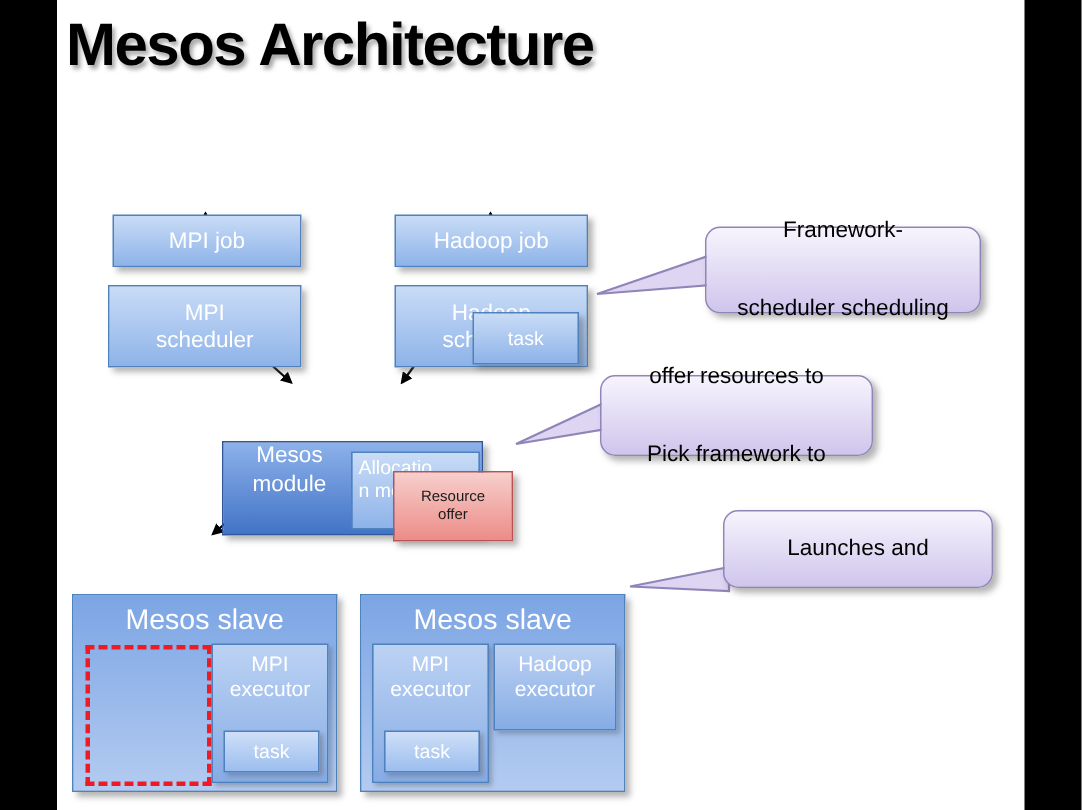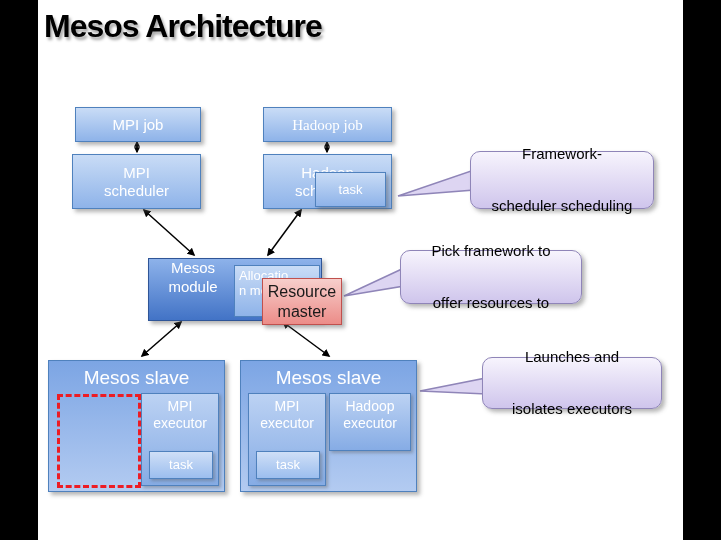--- a/index.html
+++ b/index.html
@@ -10,38 +10,39 @@
     overflow: hidden;
     font-family: "Liberation Sans", sans-serif;
   }
   .slide {
     position: absolute; left: 38px; top: 0;
     width: 645px; height: 540px;
     background: #ffffff;
   }
   .title {
     position: absolute; left: 6px; top: 8px;
-    font-size: 32px; font-weight: bold; color: #000;
+    font-size: 40px; font-weight: bold; color: #000;
     letter-spacing: -1px; white-space: nowrap;
     text-shadow: 2px 3px 3px rgba(0,0,0,0.35);
   }
   svg.connectors { position: absolute; left: 0; top: 0; z-index: 1; }
 
   .box {
     position: absolute;
     border: 1.5px solid #4f81bd;
     color: #fff; font-size: 15px; line-height: 1.2;
     display: flex; flex-direction: column; align-items: center; justify-content: center;
     text-align: center;
     background: linear-gradient(180deg, #c9dcf6 0%, #8eb3e9 100%);
     box-shadow: 3px 3px 4px rgba(90,90,90,0.45);
     z-index: 2;
+    margin-top: 36px;
   }
   #mpi-job        { left: 37px;  top: 107px; width: 124px; height: 33px; }
-  #hadoop-job     { left: 225px; top: 107px; width: 127px; height: 33px; font-family: Liberation Serif, serif; }
+  #hadoop-job     { left: 225px; top: 107px; width: 127px; height: 33px; }
   #mpi-scheduler  { left: 34px;  top: 154px; width: 127px; height: 53px; }
   #hadoop-scheduler { left: 225px; top: 154px; width: 127px; height: 53px; }
   #scheduler-task { left: 277px; top: 172px; width: 69px; height: 33px; font-size: 13px; z-index: 3; }
 
   #mesos-master {
     left: 110px; top: 258px; width: 172px; height: 61px;
     background: linear-gradient(180deg, #8db2ea 0%, #4273c6 100%);
     border-color: #2f5597;
     display: block;
   }
@@ -56,21 +57,21 @@
     border: 1.2px solid #4f81bd;
     color: #fff; font-size: 13px; line-height: 1.18;
     padding: 2px 0 0 4px; text-align: left;
   }
   .alloc-text { display: inline-block; width: 56px; word-break: break-all; }
 
   #resource-offer {
     left: 224px; top: 278px; width: 78px; height: 45px;
     background: linear-gradient(180deg, #f7cfcc 0%, #ec8c88 100%);
     border: 1.5px solid #c0504d;
-    color: #1a1a1a; font-size: 16px;
+    color: #1a1a1a; font-size: 10px;
     z-index: 5;
   }
 
   .slave {
     display: block;
     background: linear-gradient(180deg, #7ca5e4 0%, #b3cbf1 100%);
   }
   #slave-left  { left: 10px;  top: 360px; width: 175px; height: 130px; }
   #slave-right { left: 202px; top: 360px; width: 175px; height: 130px; }
   .slave-header { color: #fff; font-size: 19px; text-align: center; padding-top: 6px; }
@@ -106,21 +107,21 @@
     border: 1.5px solid #8f85b8; border-radius: 10px;
     color: #000; font-size: 15px; line-height: 1.35;
     display: flex; flex-direction: column; align-items: center; justify-content: center;
     text-align: center;
     box-shadow: 3px 3px 4px rgba(90,90,90,0.45);
     z-index: 4;
     gap: 32px;
   }
   #callout-framework { left: 432px; top: 151px; width: 182px; height: 56px; }
   #callout-pick      { left: 362px; top: 250px; width: 180px; height: 52px; }
-  #callout-launches  { left: 444px; top: 357px; width: 178px; height: 50px; }
+  #callout-launches  { left: 444px; top: 340px; width: 178px; height: 50px; }
 </style>
 </head>
 <body>
 
 <div class="slide">
 
   <div class="title">Mesos Architecture</div>
 
   <svg class="connectors" width="645" height="540" viewBox="0 0 645 540">
     <defs>
@@ -173,21 +174,21 @@
       <div>Mesos</div>
       <div>module</div>
     </div>
     <div id="allocation-module">
       <span class="alloc-text">Allocation module</span>
     </div>
   </div>
 
   <div class="box" id="resource-offer">
     <div>Resource</div>
-    <div>master</div>
+    <div>offer</div>
   </div>
 
   <div class="box slave" id="slave-left">
     <div class="slave-header">Mesos slave</div>
     <div class="dashed-red"></div>
     <div class="exec exec-mpi-left">
       <div>MPI</div>
       <div>executor</div>
       <div class="exec-task">
         <span>task</span>
@@ -209,22 +210,21 @@
       <div>executor</div>
     </div>
   </div>
 
   <div class="callout" id="callout-framework">
     <div>Framework-</div>
     <div>scheduler scheduling</div>
   </div>
 
   <div class="callout" id="callout-pick">
+    <div>offer resources to</div>
     <div>Pick framework to</div>
-    <div>offer resources to</div>
   </div>
 
   <div class="callout" id="callout-launches">
     <div>Launches and</div>
-    <div>isolates executors</div>
   </div>
 
 </div>
 
 </body></html>

